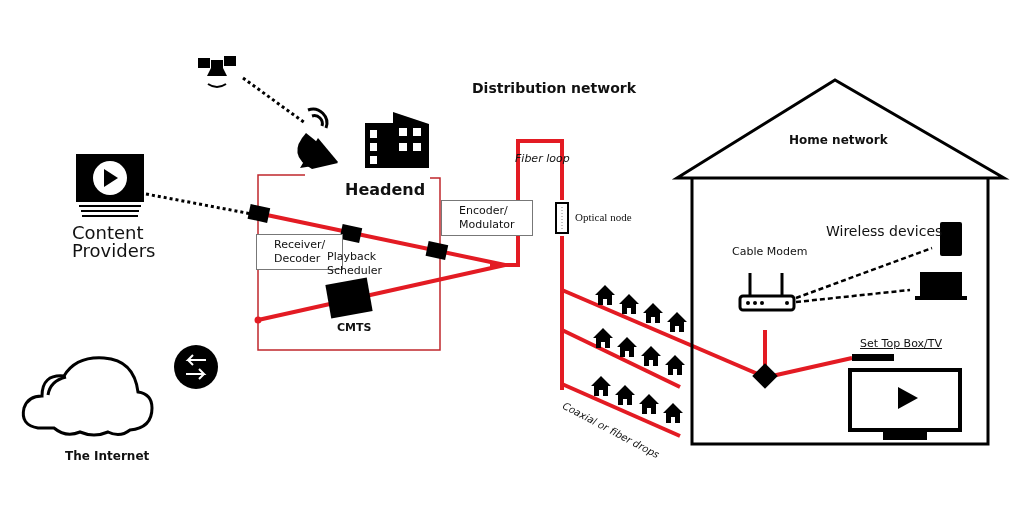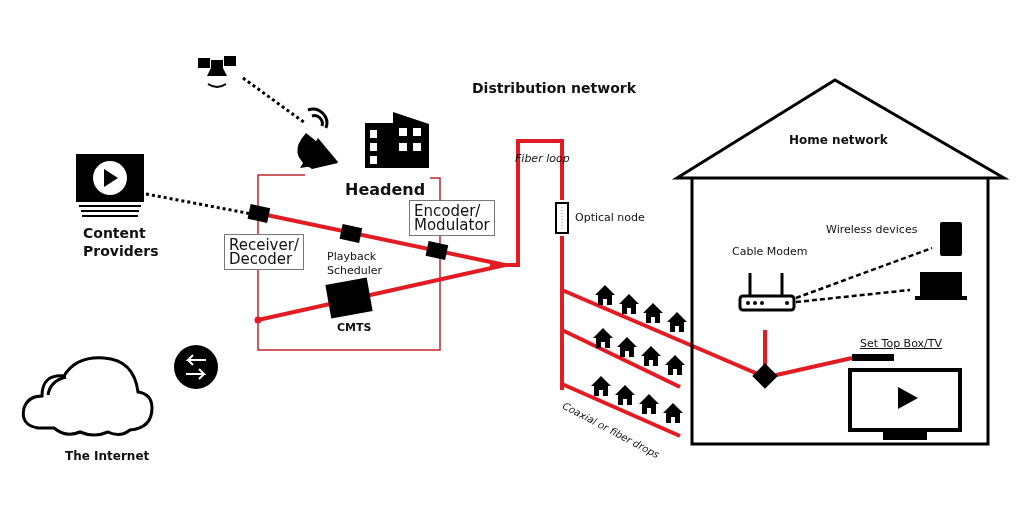--- a/index.html
+++ b/index.html
@@ -1,19 +1,19 @@
 <!DOCTYPE html>
 <html><head>
 <meta charset="utf-8">
 <style>
   html,body{margin:0;padding:0;background:#fff;}
   body{width:1024px;height:513px;overflow:hidden;position:relative;font-family:"DejaVu Sans","Liberation Sans",sans-serif;}
   svg{position:absolute;left:0;top:0;}
   .lbl{position:absolute;color:#111;white-space:nowrap;font-family:"DejaVu Sans",sans-serif;}
-  .box{position:absolute;border:1px solid #777;background:#fff;font-size:15px;line-height:14px;padding:3px 4px;color:#111;font-family:"DejaVu Sans",sans-serif;}
+  .box{position:absolute;border:1px solid #777;background:#fff;font-size:11px;line-height:14px;padding:3px 17px;color:#111;font-family:"DejaVu Sans",sans-serif;margin-left:32px;}
 </style>
 </head>
 <body>
 
 <svg width="1024" height="513" viewBox="0 0 1024 513">
 
   <path d="M305 175 H258 V350 H440 V178 H430" fill="none" stroke="#c0272d" stroke-width="1.5"></path>
 
   <line x1="243" y1="78" x2="305" y2="123" stroke="#000" stroke-width="3" stroke-dasharray="3 3"></line>
 
@@ -124,25 +124,25 @@
   <g>
     <rect x="852" y="354" width="42" height="7" fill="#000"></rect>
     <rect x="850" y="370" width="110" height="60" fill="#fff" stroke="#000" stroke-width="4"></rect>
     <path d="M898 387 l20 11 l-20 11z" fill="#000"></path>
     <rect x="883" y="430" width="44" height="10" fill="#000"></rect>
   </g>
 </svg>
 
 <div class="lbl" style="left:472px;top:80px;font-size:14px;font-weight:bold;">Distribution network</div>
 <div class="lbl" style="left:515px;top:124px;font-size:11px;font-style:italic;margin-top:28px;">Fiber loop</div>
-<div class="lbl" style="left:575px;top:211px;font-size:11px;">Optical node</div>
+<div class="lbl" style="left:575px;top:211px;font-size:11px;font-family:Liberation Serif, serif;">Optical node</div>
 <div class="lbl" style="left:345px;top:180px;font-size:16px;font-weight:bold;">Headend</div>
-<div class="lbl" style="left:83px;top:224px;font-size:14px;font-weight:bold;line-height:18px;"><span>Content</span><br><span>Providers</span></div>
+<div class="lbl" style="left:72px;top:224px;font-size:18px;font-weight:normal;line-height:18px;"><span>Content</span><br><span>Providers</span></div>
 <div class="box" style="left:224px;top:234px;"><span>Receiver/</span><br><span>Decoder</span></div>
 <div class="box" style="left:409px;top:200px;"><span>Encoder/</span><br><span>Modulator</span></div>
 <div class="lbl" style="left:327px;top:250px;font-size:11px;line-height:14px;"><span>Playback</span><br><span>Scheduler</span></div>
 <div class="lbl" style="left:337px;top:321px;font-size:11px;font-weight:bold;">CMTS</div>
 <div class="lbl" style="left:40px;top:449px;font-size:12px;font-weight:bold;margin-left:25px;">The Internet</div>
 <div class="lbl" style="left:789px;top:133px;font-size:12px;font-weight:bold;">Home network</div>
 <div class="lbl" style="left:732px;top:245px;font-size:11px;">Cable Modem</div>
-<div class="lbl" style="left:826px;top:223px;font-size:11px;">Wireless devices</div>
+<div class="lbl" style="left:826px;top:223px;font-size:14px;">Wireless devices</div>
 <div class="lbl" style="left:860px;top:337px;font-size:11px;text-decoration:underline;">Set Top Box/TV</div>
 <div class="lbl" style="left:566px;top:400px;font-size:10px;font-style:italic;transform:rotate(28deg);transform-origin:left top;">Coaxial or fiber drops</div>
 
 </body></html>

